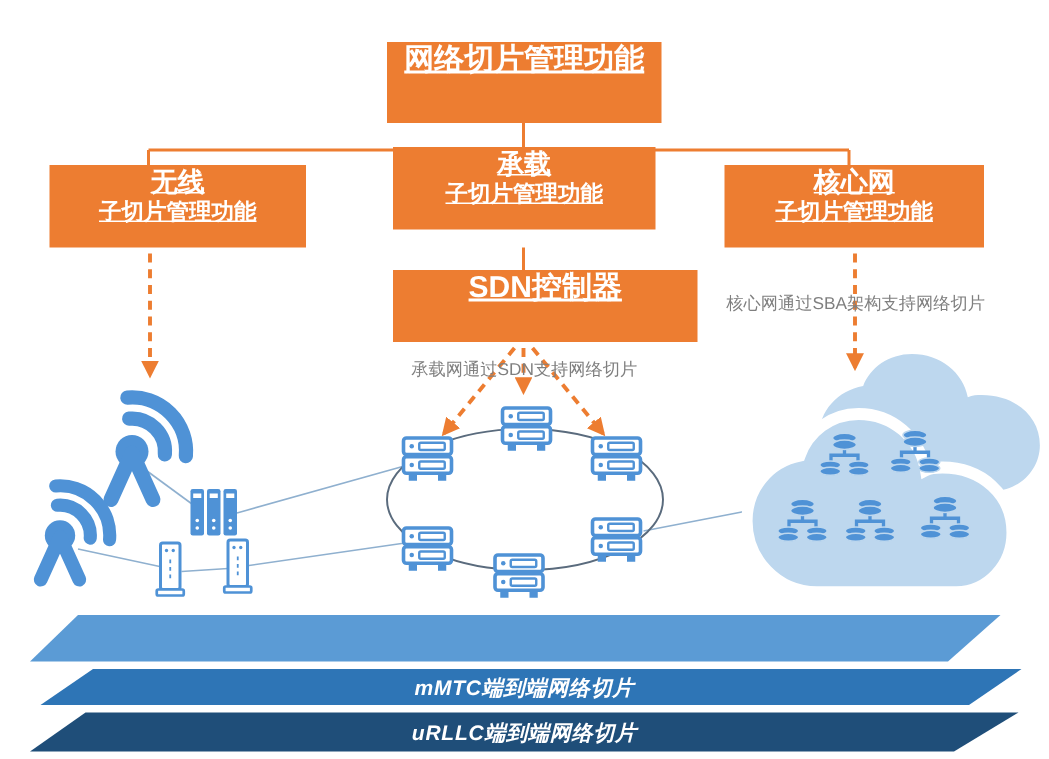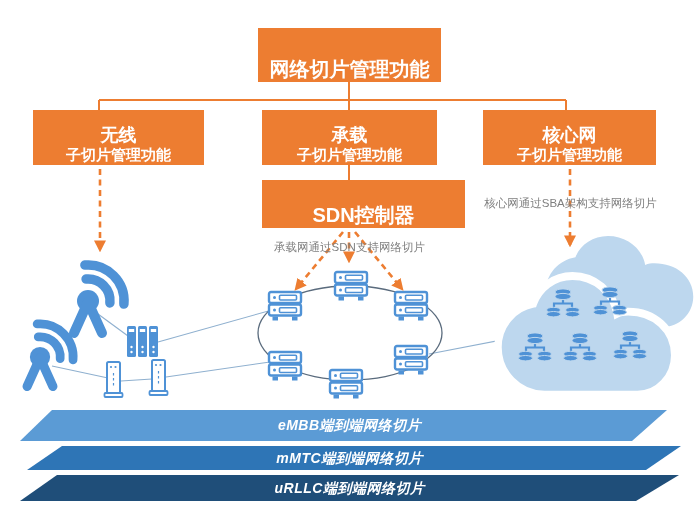--- a/index.html
+++ b/index.html
@@ -3,22 +3,22 @@
 <meta charset="utf-8">
 <style>
   html,body{margin:0;padding:0;background:#ffffff;}
   .canvas{
     position:relative;width:699px;height:506px;background:#ffffff;overflow:hidden;
     font-family:"Liberation Sans", sans-serif;
   }
   .layer{position:absolute;left:0;top:0;width:699px;height:506px;}
   .obox{
     position:absolute;background:#ED7D31;color:#ffffff;text-align:center;
-    display:flex;flex-direction:column;justify-content:flex-end;align-items:center;
-    font-weight:bold;line-height:1.25;
+    display:flex;flex-direction:column;justify-content:flex-start;align-items:center;
+    font-weight:bold;line-height:1.25;text-decoration:underline;
   }
   .obox .t1{font-size:18px;}
   .obox .t2{font-size:15px;}
   .root-box{font-size:20px;}
   .sdn-box{font-size:20px;}
   .note{
     position:absolute;color:#7f7f7f;font-size:11.5px;text-align:center;
     line-height:14px;white-space:nowrap;
   }
   .slice-label{
@@ -164,34 +164,33 @@
 
   <div class="obox root-box" style="left:258px;top:28px;width:183px;height:54px;">
     <span>网络切片管理功能</span>
   </div>
 
   <div class="obox" style="left:33px;top:110px;width:171px;height:55px;">
     <span class="t1">无线</span>
     <span class="t2">子切片管理功能</span>
   </div>
 
-  <div class="obox" style="left:262px;top:110px;width:175px;height:55px;">
+  <div class="obox" style="left:262px;top:98px;width:175px;height:55px;">
     <span class="t1">承载</span>
     <span class="t2">子切片管理功能</span>
   </div>
 
   <div class="obox" style="left:483px;top:110px;width:173px;height:55px;">
     <span class="t1">核心网</span>
     <span class="t2">子切片管理功能</span>
   </div>
 
   <div class="obox sdn-box" style="left:262px;top:180px;width:203px;height:48px;">
     <span>SDN控制器</span>
   </div>
 
   <div class="note" style="left:262px;top:240px;width:175px;">承载网通过SDN支持网络切片</div>
   <div class="note" style="left:478px;top:196px;width:185px;">核心网通过SBA架构支持网络切片</div>
 
-  <div class="slice-label" style="top:417px;">eMBB端到端网络切片</div>
   <div class="slice-label" style="top:450px;">mMTC端到端网络切片</div>
   <div class="slice-label" style="top:480px;">uRLLC端到端网络切片</div>
 
 </div>
 
 </body></html>

